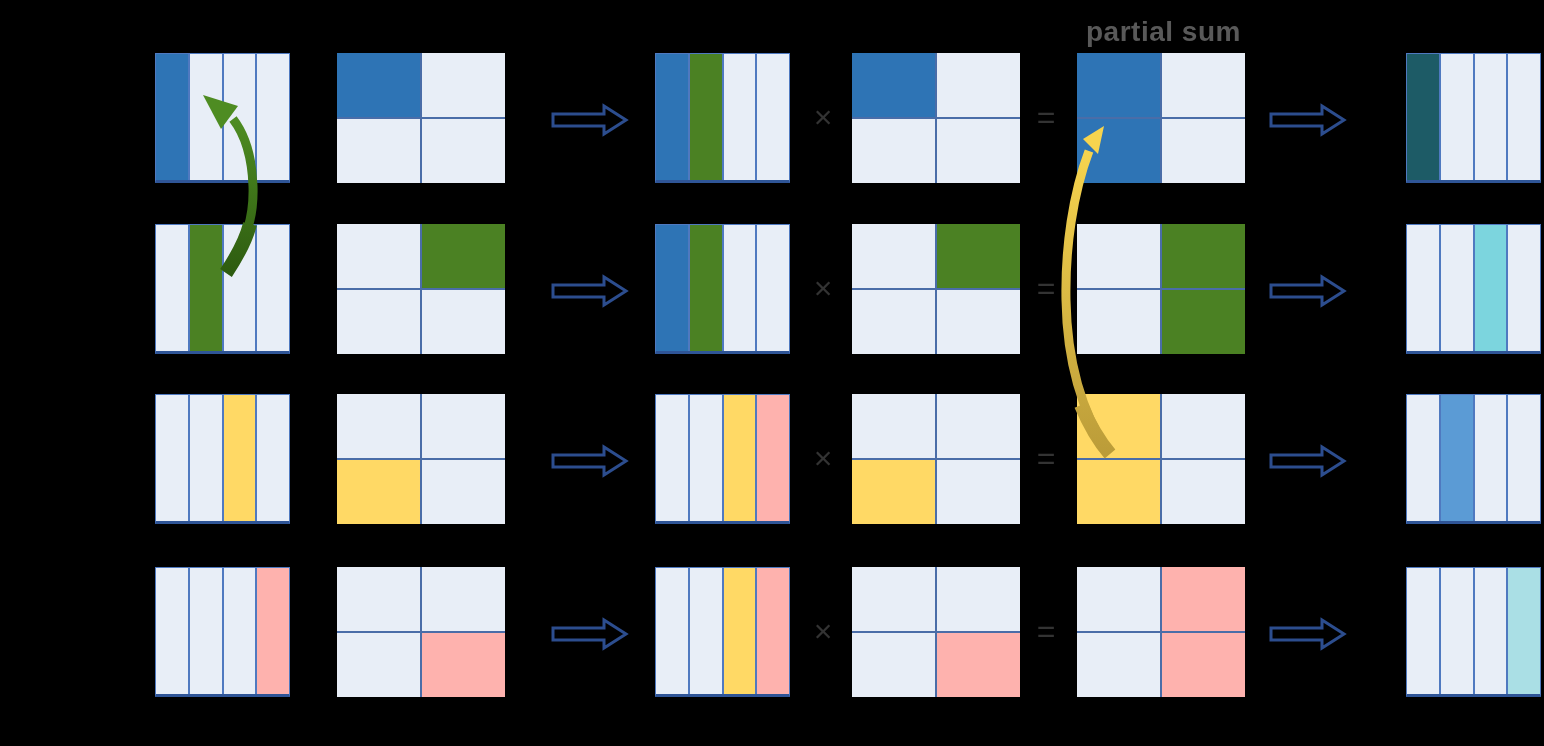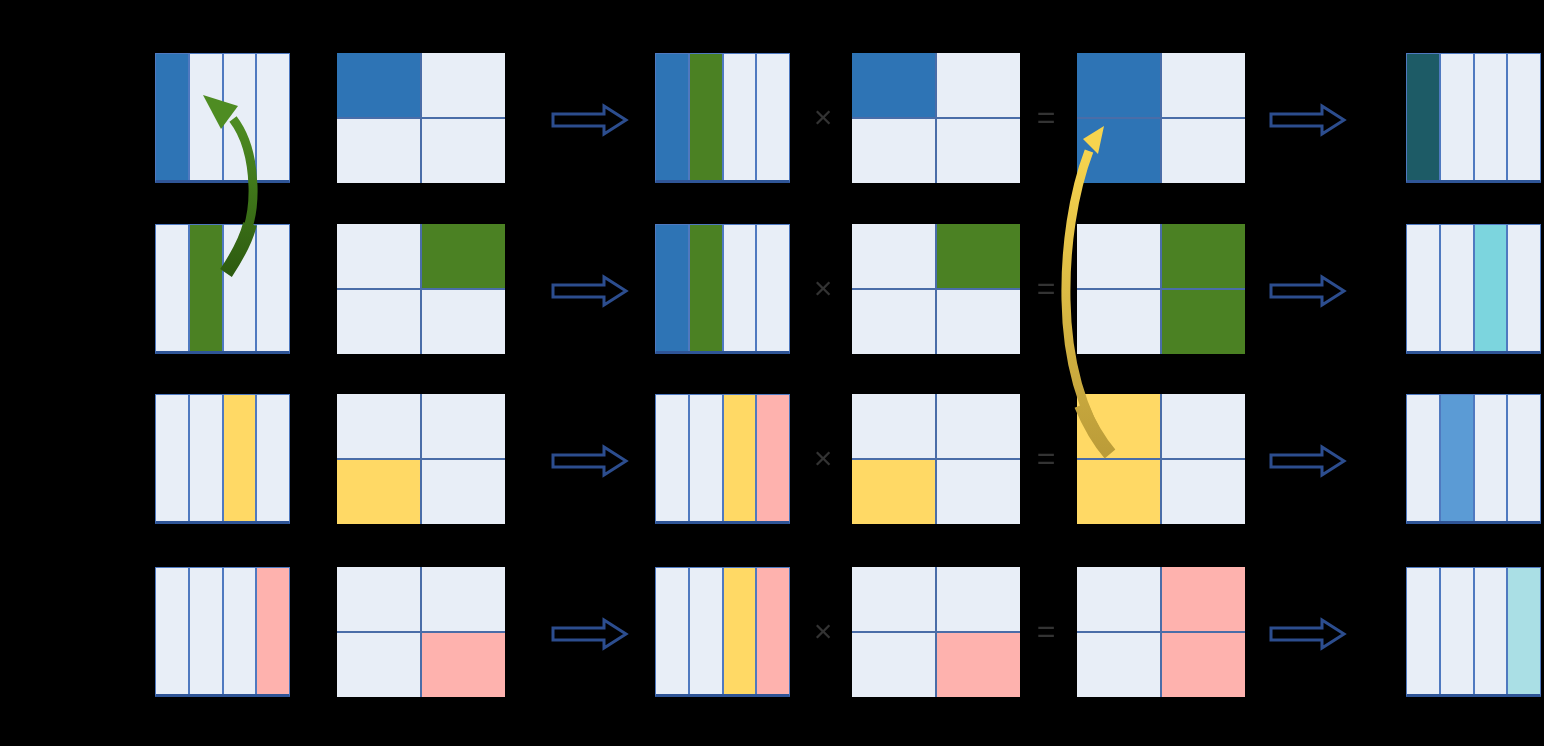--- a/index.html
+++ b/index.html
@@ -30,20 +30,21 @@
     position:absolute;left:1086px;top:16px;
     font-size:28px;font-weight:600;color:#595959;letter-spacing:0.5px;
   }
   .overlay{position:absolute;left:0;top:0;width:1544px;height:746px;pointer-events:none;}
 </style>
 </head>
 <body>
 
 <div class="canvas">
 
+  <div class="ps-label">partial sum</div>
 
   <div id="rows">
       <div class="prow" style="top: 53px;">
         <div class="tall" style="left: 155px;">
           <div class="cell" style="background: rgb(46, 116, 181);"></div>
           <div class="cell" style="background: rgb(232, 238, 247);"></div>
           <div class="cell" style="background: rgb(232, 238, 247);"></div>
           <div class="cell" style="background: rgb(232, 238, 247);"></div>
         </div>
         <div class="g2" style="left: 337px;">

